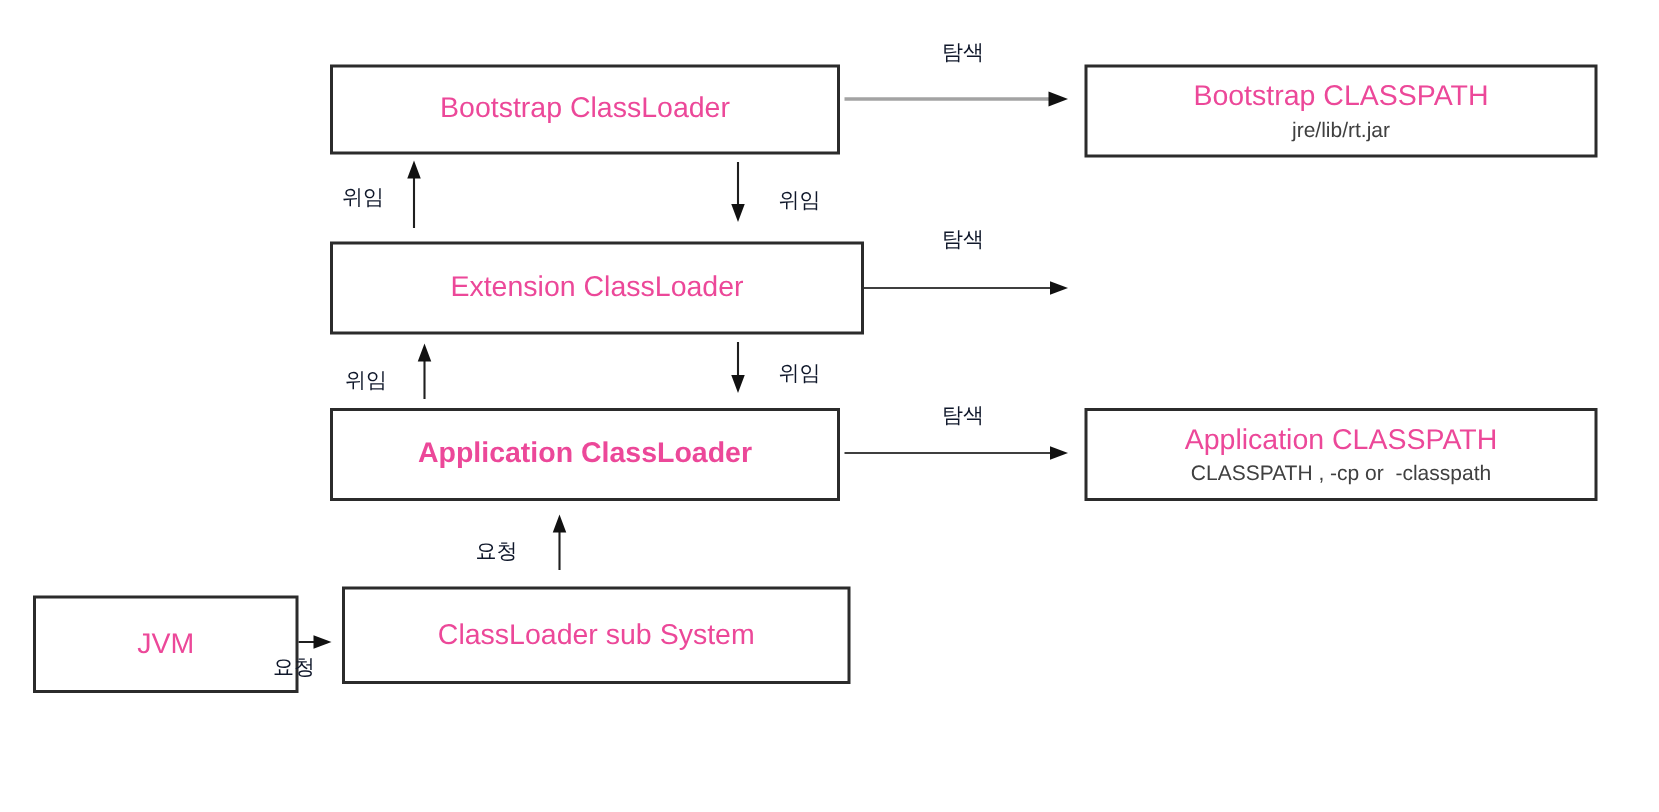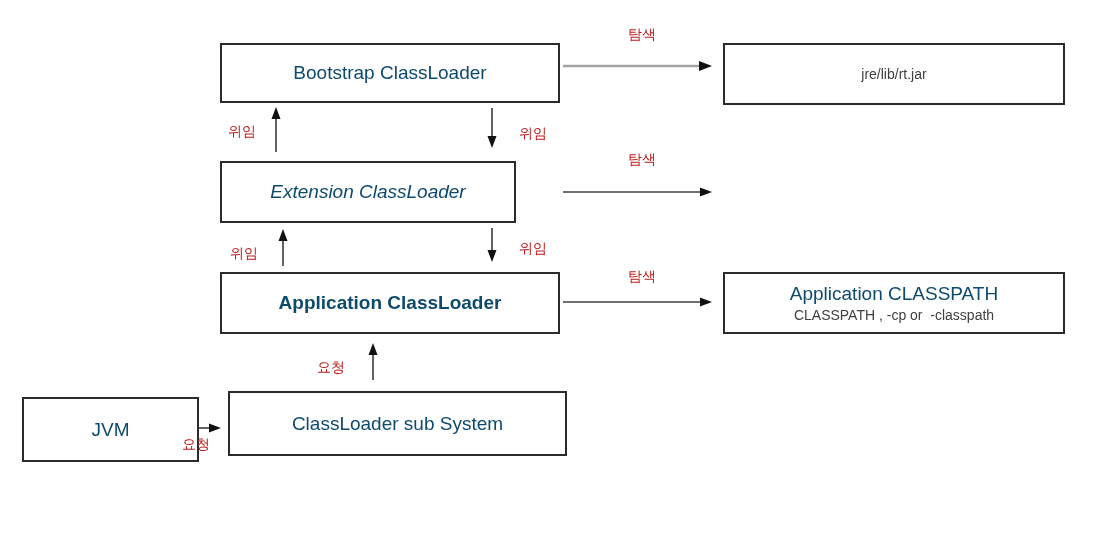--- a/index.html
+++ b/index.html
@@ -28,34 +28,34 @@
     border: 2px solid #2b2b2b;
     background: #ffffff;
     box-sizing: border-box;
     display: flex;
     flex-direction: column;
     align-items: center;
     justify-content: center;
     text-align: center;
   }
   .box-title {
-    color: #0c4a6e;
+    color: #ec4899;
     font-size: 19px;
     line-height: 1.25;
     white-space: pre;
   }
   .box-subtitle {
     color: #404040;
     font-size: 14px;
     line-height: 1.3;
     white-space: pre;
   }
   .lbl {
     position: absolute;
-    color: #b91c1c;
+    color: #0f172a;
     font-size: 14px;
     line-height: 1.1;
     white-space: nowrap;
   }
 </style>
 </head>
 <body>
 
 <div class="canvas">
 
@@ -100,29 +100,30 @@
     <g>
       <line x1="184" y1="428" x2="212" y2="428" stroke="#1f1f1f" stroke-width="1.4"></line>
       <polygon points="221,428 209,423.5 209,432.5" fill="#111111"></polygon>
     </g>
   </svg>
 
   <div class="box" style="left:220px; top:43px; width:340px; height:60px;">
     <div class="box-title">Bootstrap ClassLoader</div>
   </div>
 
-  <div class="box" style="left:220px; top:161px; width:296px; height:62px;font-style:italic;">
+  <div class="box" style="left:220px; top:161px; width:356px; height:62px;">
     <div class="box-title">Extension ClassLoader</div>
   </div>
 
   <div class="box" style="left:220px; top:272px; width:340px; height:62px;font-weight:bold;">
     <div class="box-title">Application ClassLoader</div>
   </div>
 
   <div class="box" style="left:723px; top:43px; width:342px; height:62px;">
+    <div class="box-title">Bootstrap CLASSPATH</div>
     <div class="box-subtitle">jre/lib/rt.jar</div>
   </div>
 
 
   <div class="box" style="left:228px; top:391px; width:339px; height:65px;">
     <div class="box-title">ClassLoader sub System</div>
   </div>
 
   <div class="box" style="left:723px; top:272px; width:342px; height:62px;">
     <div class="box-title">Application CLASSPATH</div>

